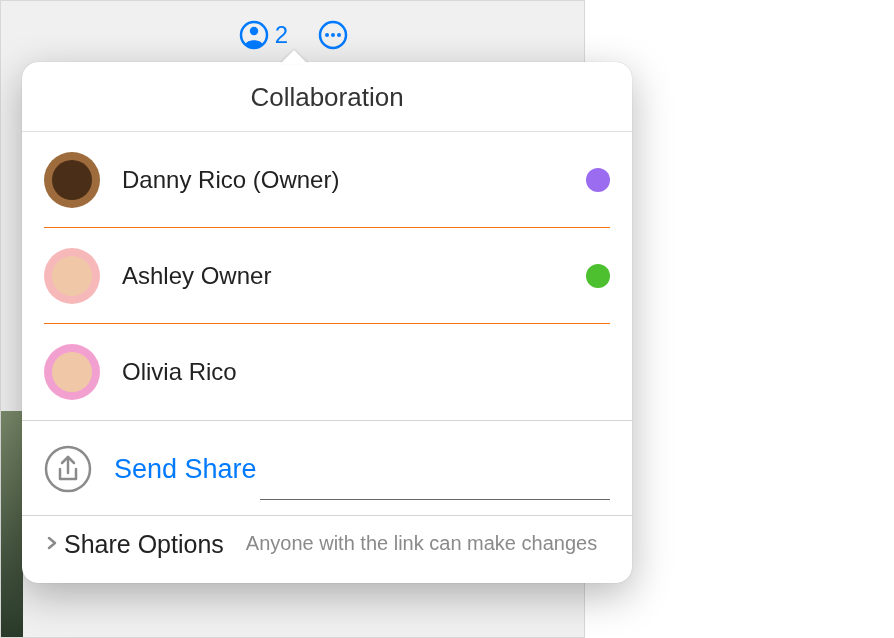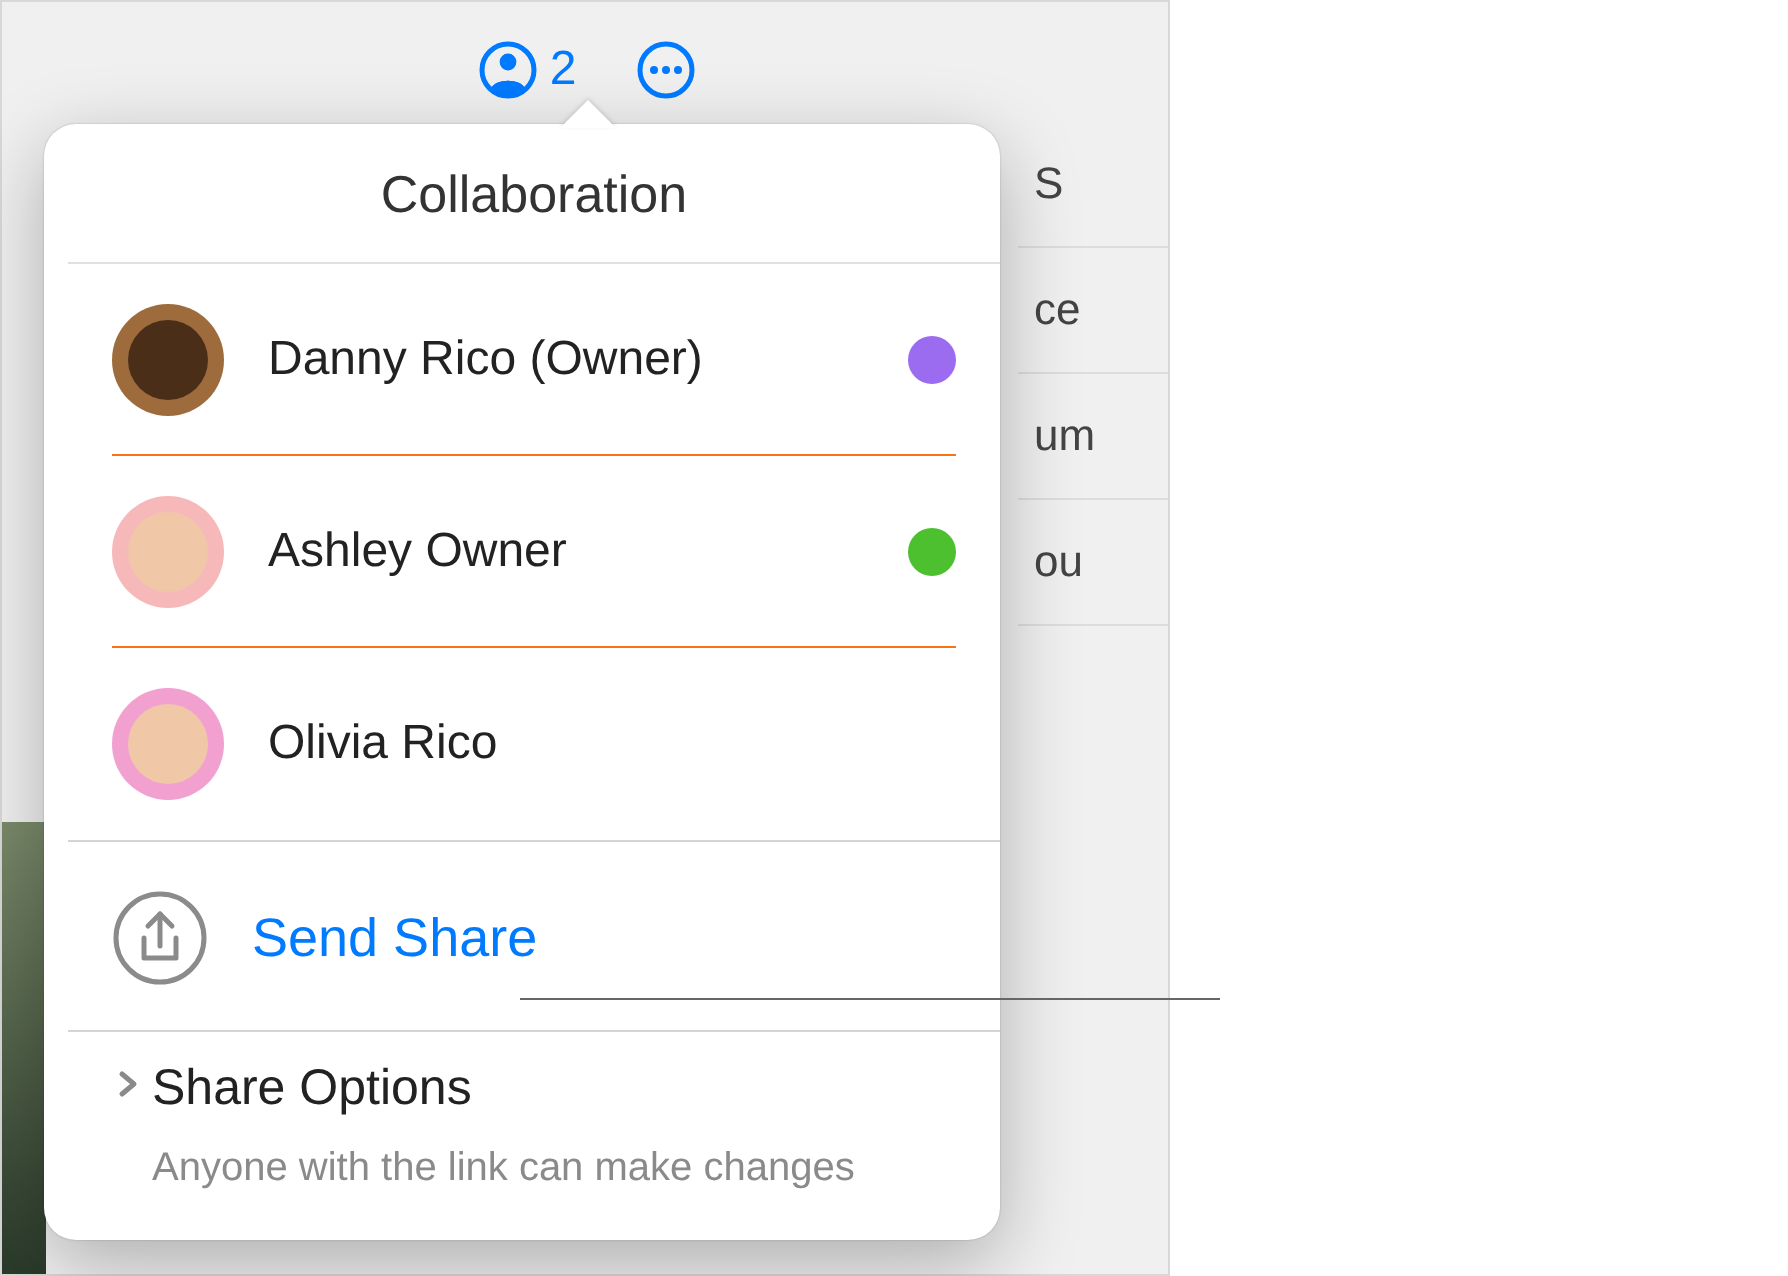--- a/index.html
+++ b/index.html
@@ -60,25 +60,24 @@
       color: #007aff;
       font-size: 24px;
       font-weight: 500;
     }
     .tb-btn svg { display: block; }
 
     .popover {
       position: absolute;
       left: 22px;
       top: 62px;
-      width: 478px;
+      width: 610px;
       background: #fff;
       border-radius: 16px;
       box-shadow: 0 0 1px rgba(0,0,0,0.25), 0 12px 40px rgba(0,0,0,0.28);
-      padding-left: 12px;
     }
     .popover::before {
       content: "";
       position: absolute;
       top: -12px;
       left: 258px;
       width: 0; height: 0;
       border-left: 14px solid transparent;
       border-right: 14px solid transparent;
       border-bottom: 14px solid #fff;
@@ -138,22 +137,22 @@
       flex-shrink: 0;
       display: flex; align-items: center; justify-content: center;
     }
     .sendlink-label {
       font-size: 27px;
       color: #007aff;
     }
     .share-opts {
       padding: 14px 22px 24px;
       display: flex;
-      flex-direction: column;
-      gap: 12px;
+      flex-direction: row;
+      gap: 2px;
     }
     .so-head {
       display: flex;
       align-items: center;
       gap: 4px;
     }
     .so-title {
       font-size: 25px;
       color: #222;
     }

